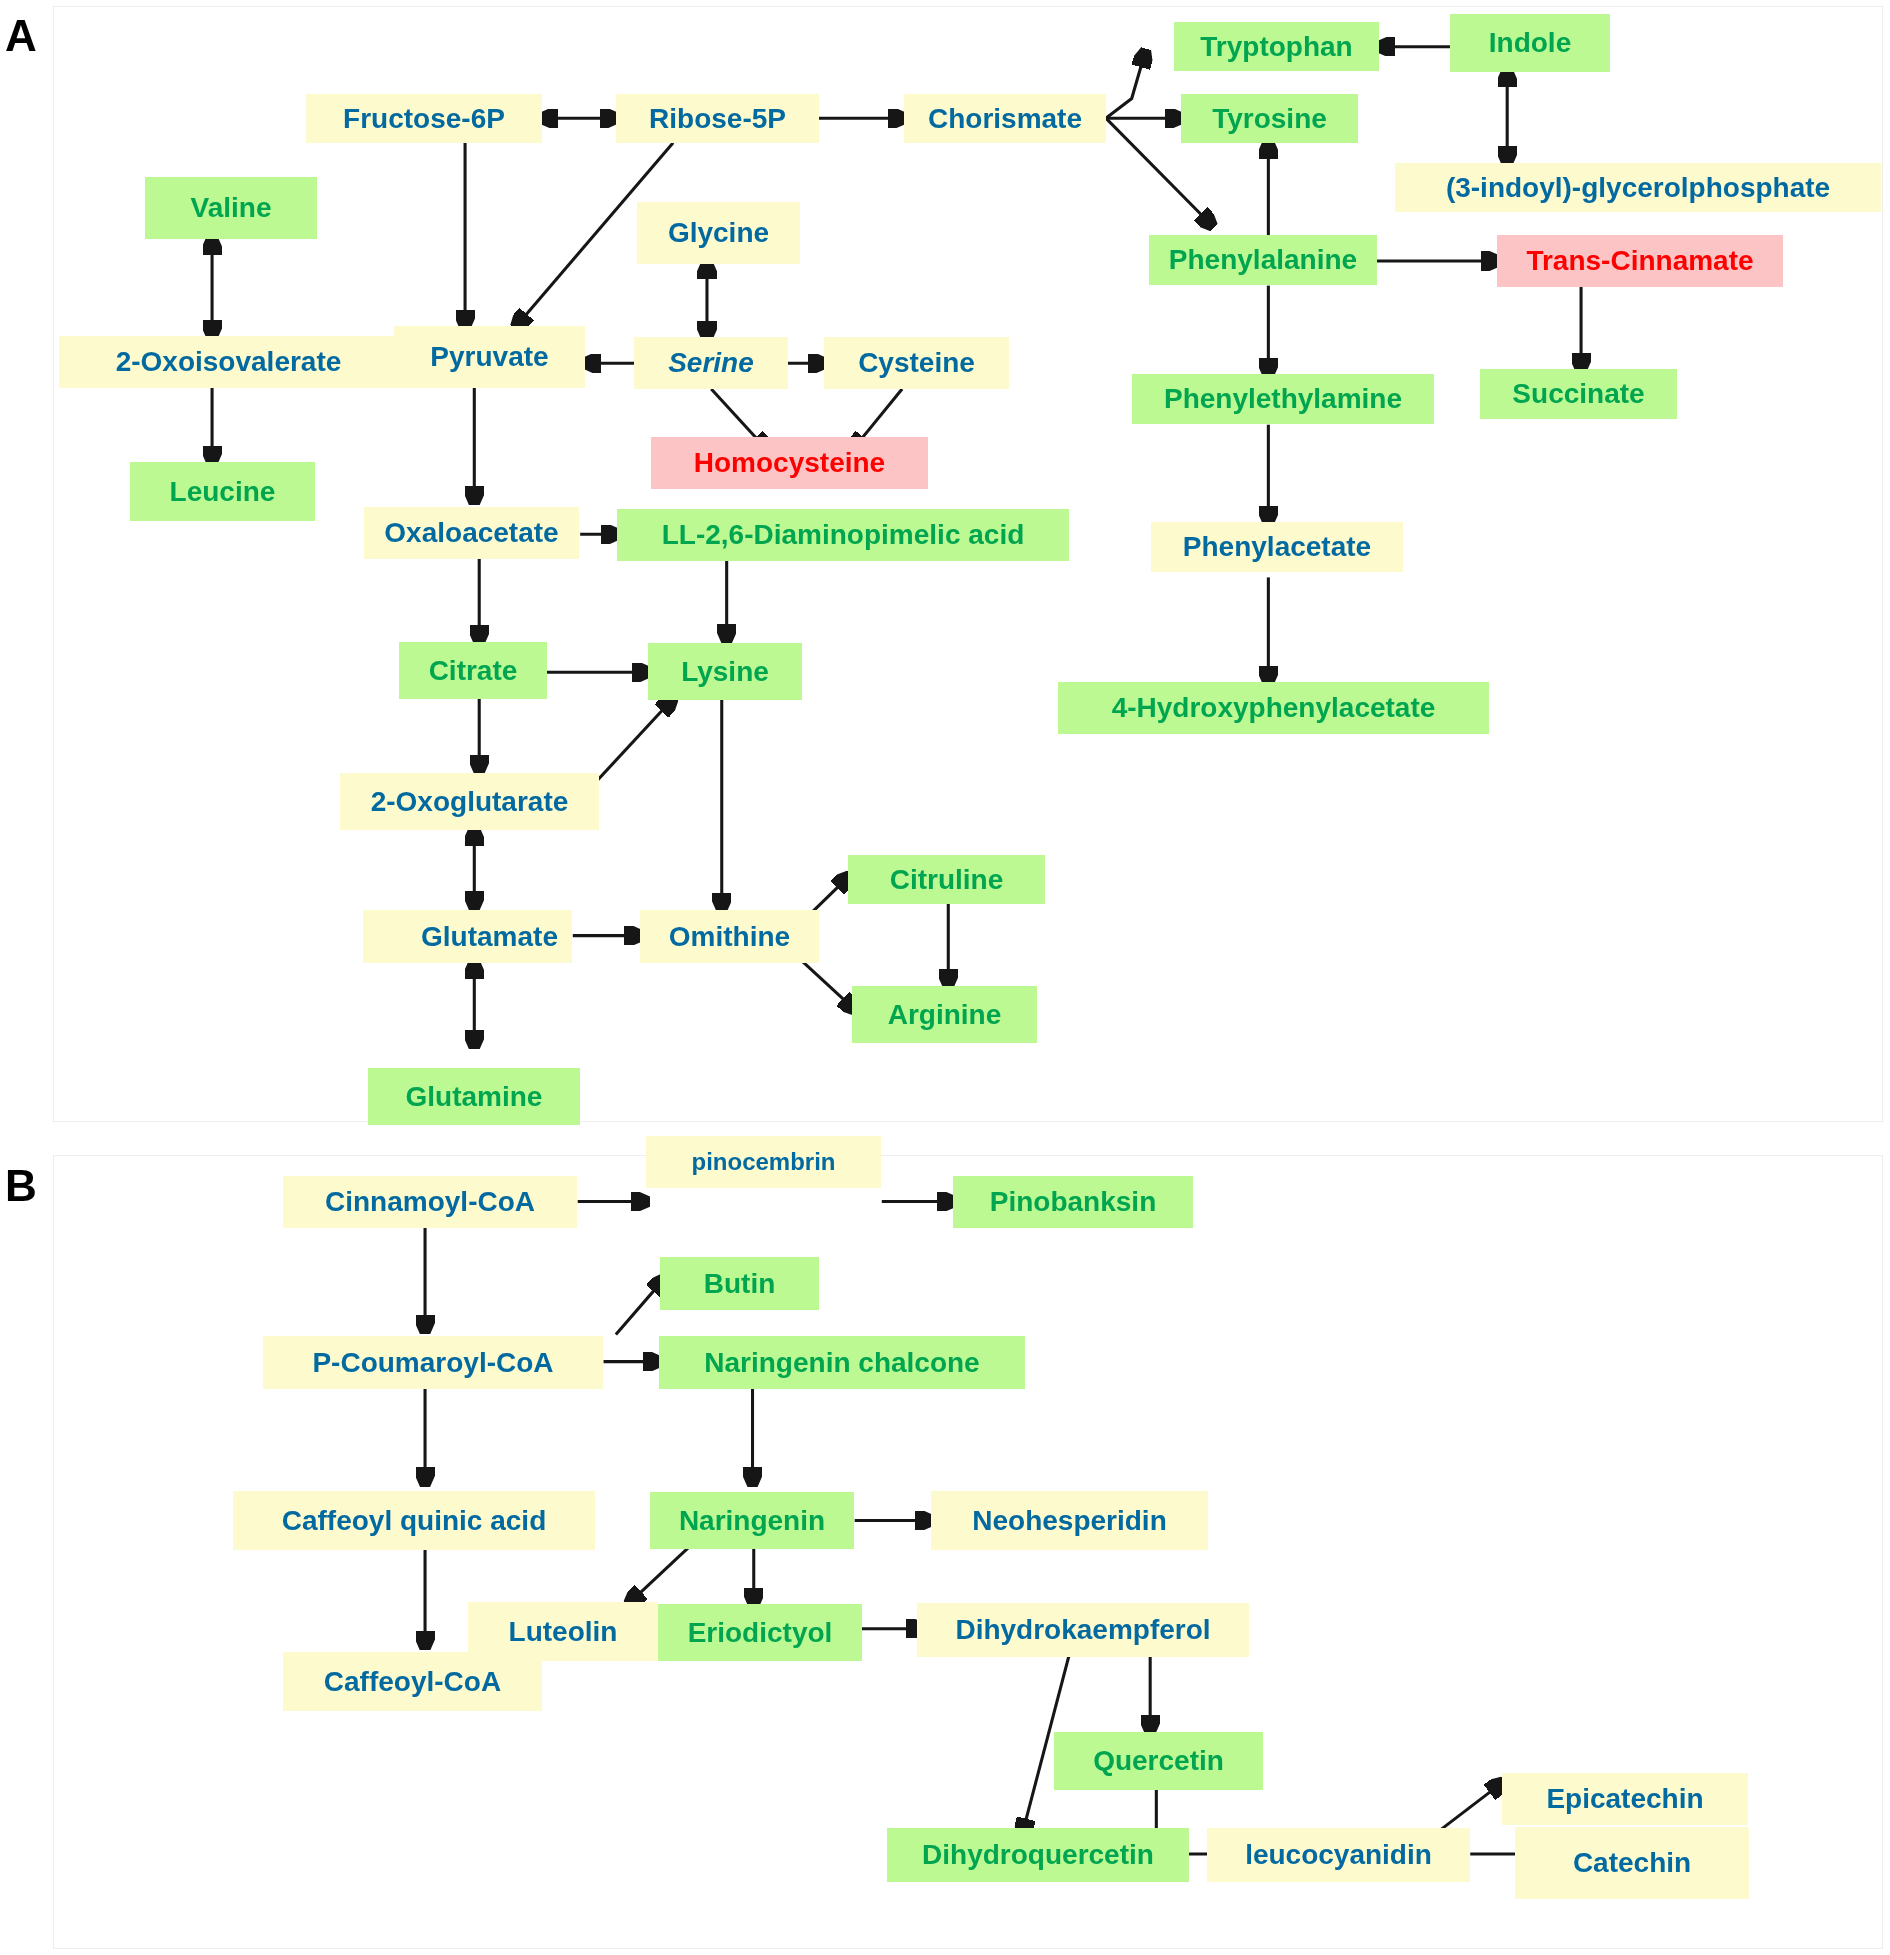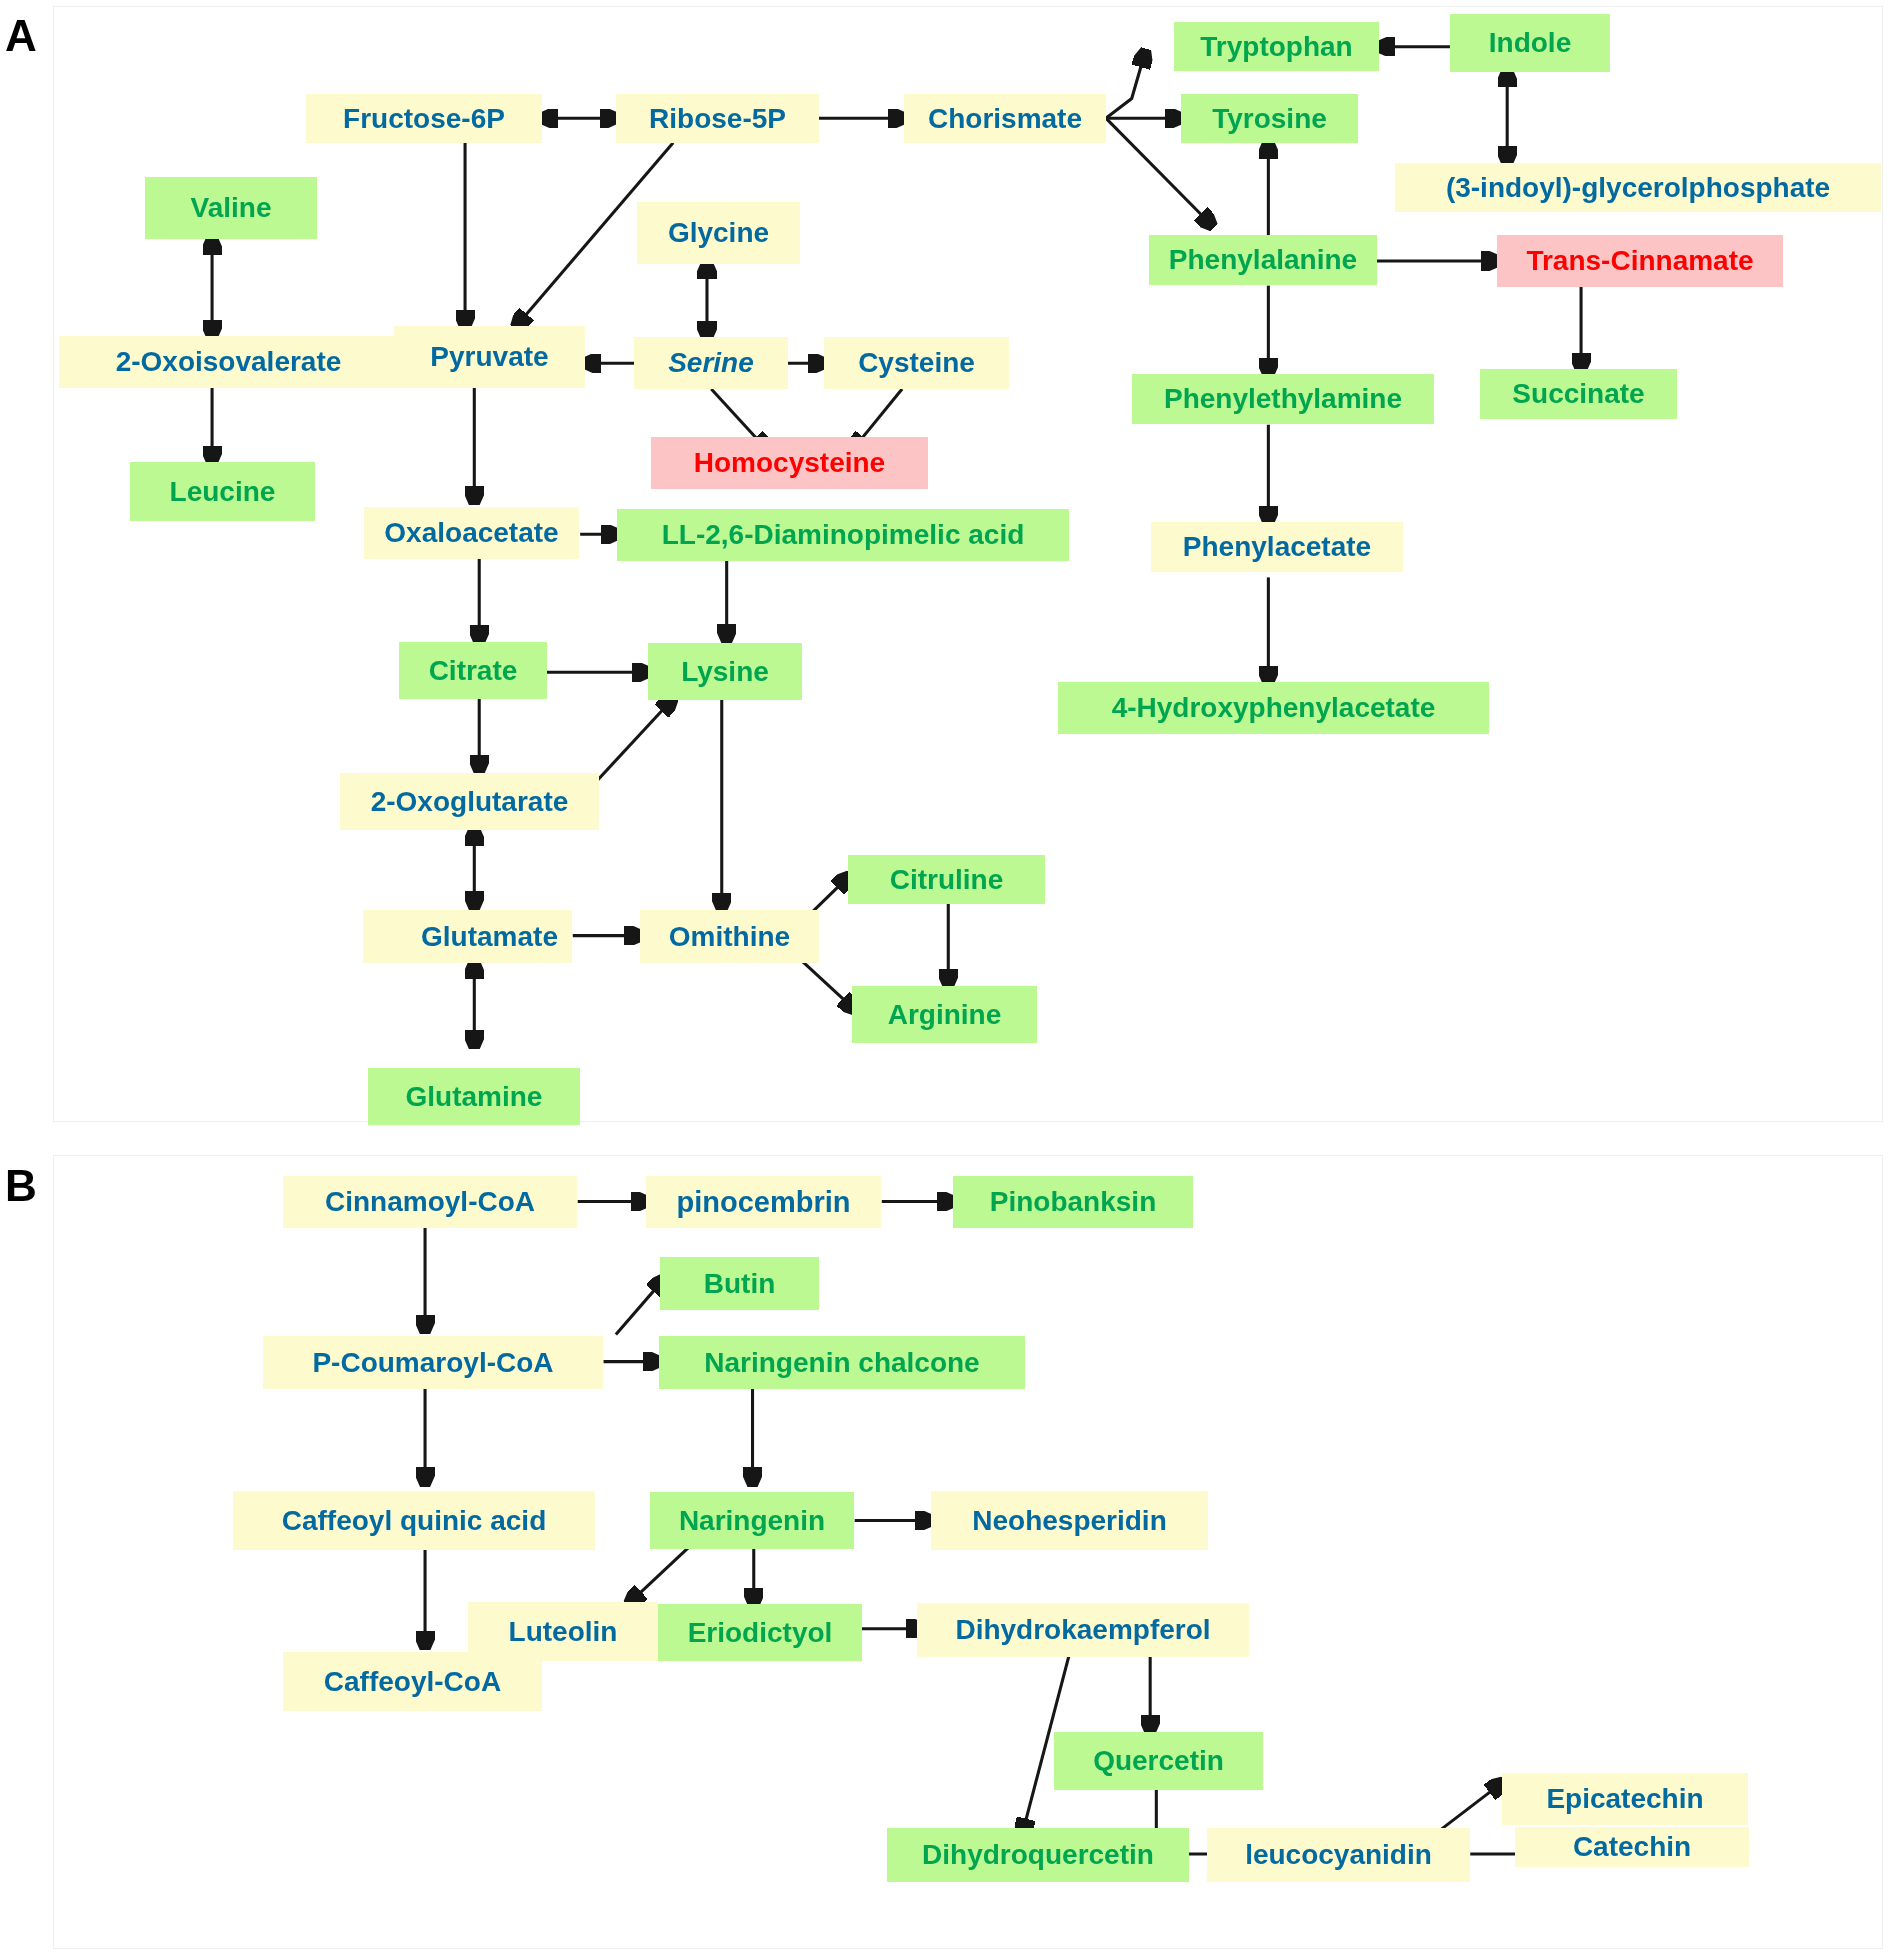--- a/index.html
+++ b/index.html
@@ -213,21 +213,21 @@
   <div class="node n-yellow" style="left:363px;top:910px;width:209px;height:53px;font-size:28px;padding-left:44px;">Glutamate</div>
 
   <div class="node n-yellow" style="left:640px;top:910px;width:179px;height:53px;font-size:28px;">Omithine</div>
 
   <div class="node n-green" style="left:852px;top:986px;width:185px;height:57px;font-size:28px;">Arginine</div>
 
   <div class="node n-green" style="left:368px;top:1048px;width:212px;height:57px;font-size:28px;margin-top:20px;">Glutamine</div>
 
   <div class="node n-yellow" style="left:283px;top:1176px;width:294px;height:52px;font-size:28px;">Cinnamoyl-CoA</div>
 
-  <div class="node n-yellow" style="left:646px;top:1176px;width:235px;height:52px;font-size:29px;">pinocembrin</div>
+  <div class="node n-yellow" style="left:646px;top:1136px;width:235px;height:52px;font-size:24px;">pinocembrin</div>
 
   <div class="node n-green" style="left:953px;top:1176px;width:240px;height:52px;font-size:28px;">Pinobanksin</div>
 
   <div class="node n-green" style="left:660px;top:1257px;width:159px;height:53px;font-size:28px;">Butin</div>
 
   <div class="node n-yellow" style="left:263px;top:1336px;width:340px;height:53px;font-size:28px;">P-Coumaroyl-CoA</div>
 
   <div class="node n-green" style="left:659px;top:1336px;width:366px;height:53px;font-size:28px;">Naringenin chalcone</div>
 
   <div class="node n-yellow" style="left:233px;top:1491px;width:362px;height:59px;font-size:28px;">Caffeoyl quinic acid</div>
@@ -245,16 +245,16 @@
   <div class="node n-yellow" style="left:283px;top:1652px;width:259px;height:59px;font-size:28px;">Caffeoyl-CoA</div>
 
   <div class="node n-green" style="left:1054px;top:1732px;width:209px;height:58px;font-size:28px;">Quercetin</div>
 
   <div class="node n-yellow" style="left:1502px;top:1773px;width:246px;height:52px;font-size:28px;">Epicatechin</div>
 
   <div class="node n-green" style="left:887px;top:1828px;width:302px;height:54px;font-size:28px;">Dihydroquercetin</div>
 
   <div class="node n-yellow" style="left:1207px;top:1828px;width:263px;height:54px;font-size:28px;">leucocyanidin</div>
 
-  <div class="node n-yellow" style="left:1515px;top:1827px;width:234px;height:40px;font-size:28px;">Catechin</div>
+  <div class="node n-yellow" style="left:1515px;top:1827px;width:234px;height:72px;font-size:28px;">Catechin</div>
 
 </div>
 
 
 </body></html>

